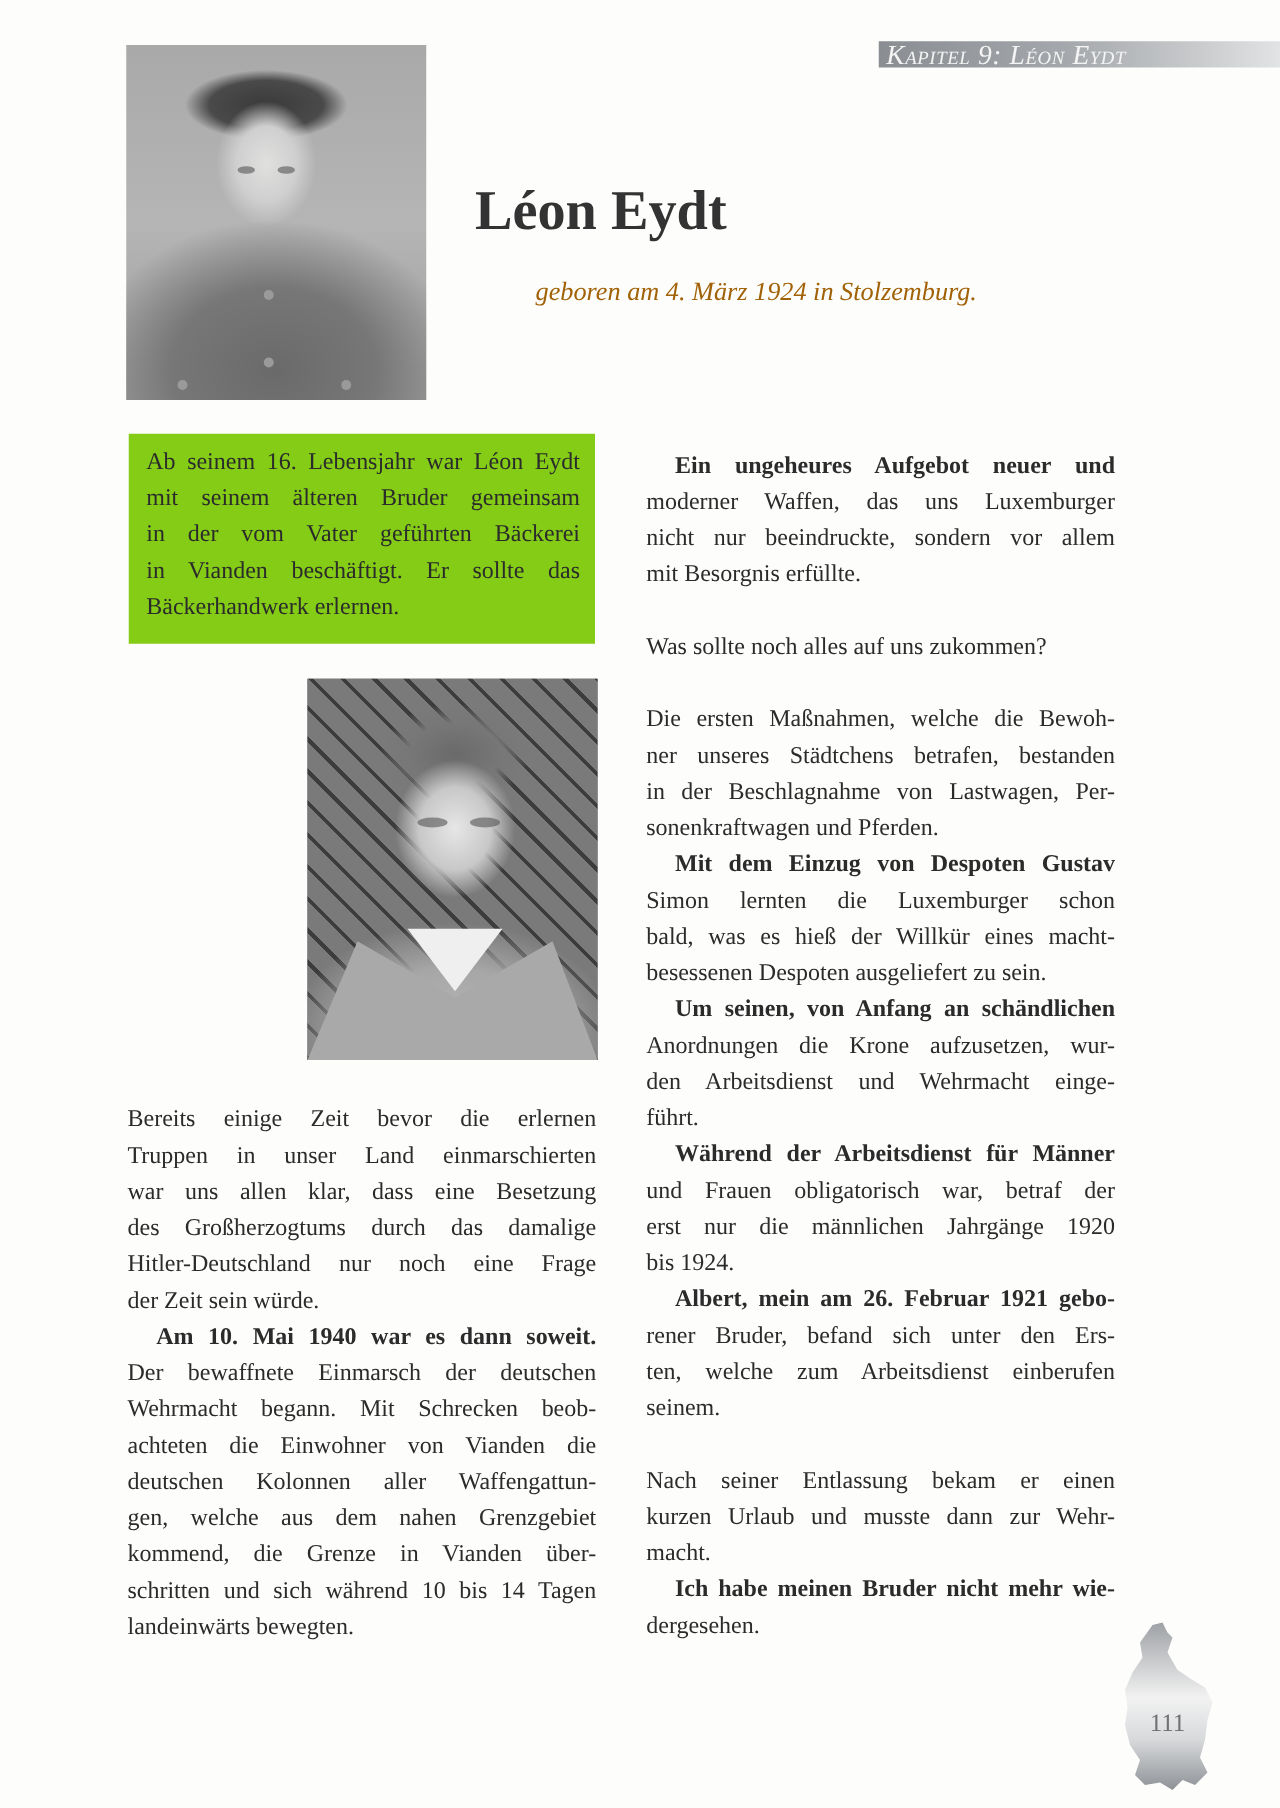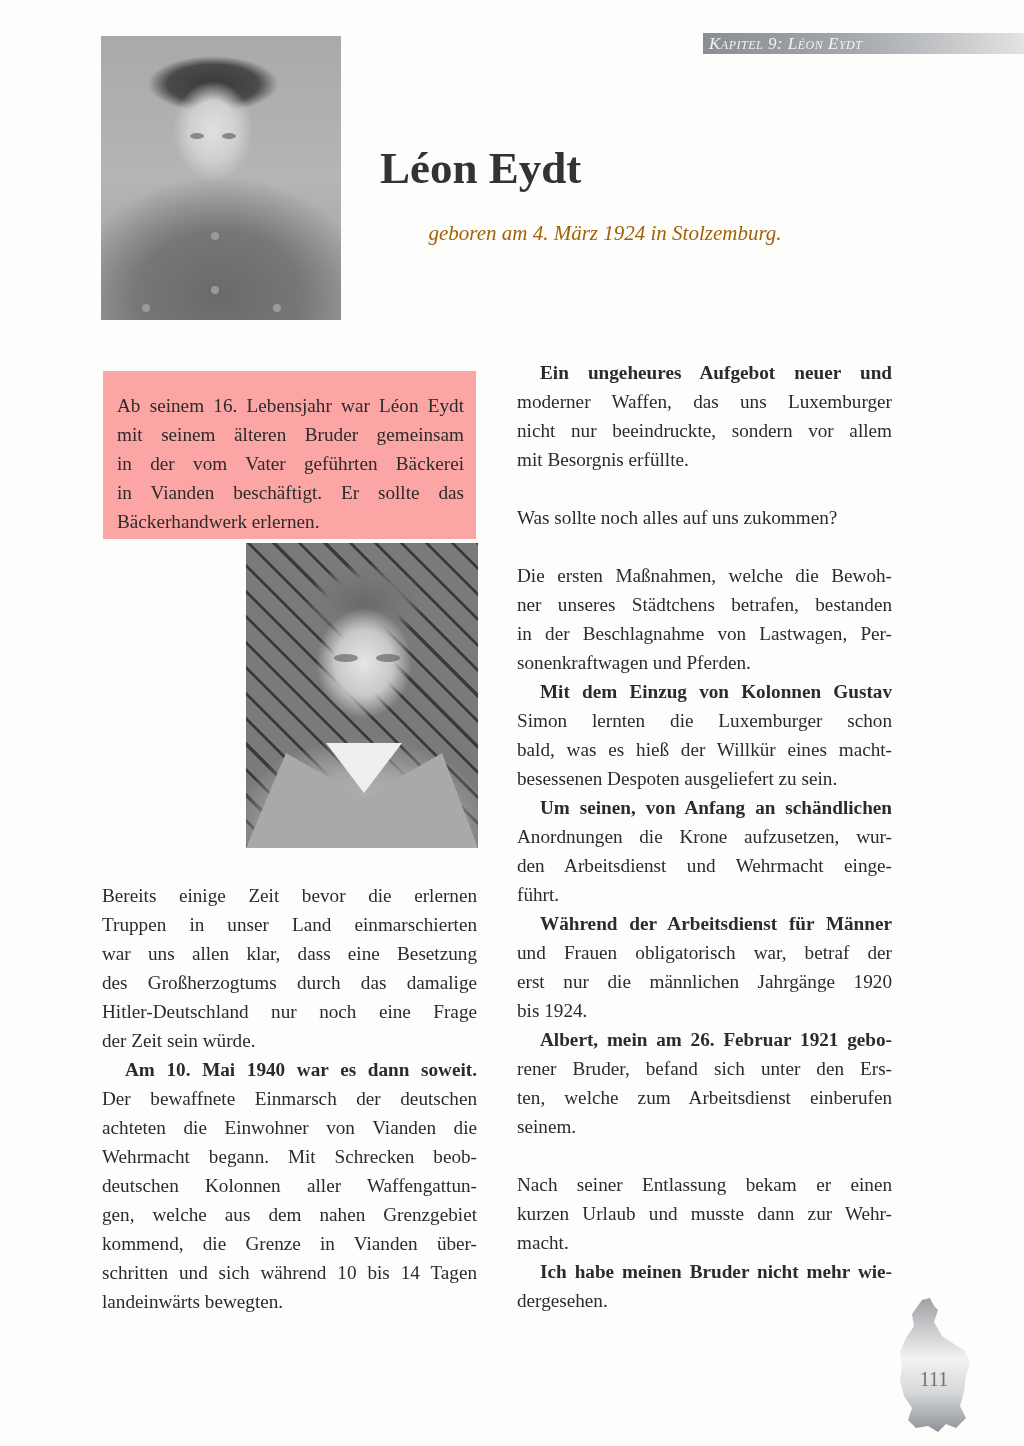--- a/index.html
+++ b/index.html
@@ -6,21 +6,21 @@
     body {
       width: 1024px; height: 1446px; position: relative; overflow: hidden;
       background: #fdfdfc;
       font-family: "Liberation Serif", "DejaVu Serif", serif;
       color: #2b2b2b;
     }
     .running-header {
       position: absolute; left: 703px; top: 33px; width: 321px; height: 21px;
       background: linear-gradient(90deg, #8a8d91 0%, #a3a6aa 45%, #c9cbcd 80%, #e2e3e4 100%);
       color: #f4f4f4; font-style: italic; font-variant: small-caps;
-      font-size: 17px; line-height: 21px; padding-left: 6px; box-sizing: border-box;
+      font-size: 22px; line-height: 21px; padding-left: 6px; box-sizing: border-box;
       letter-spacing: 0.5px; white-space: nowrap;
     }
     .photo {
       position: absolute; overflow: hidden;
     }
     .photo-soldier {
       left: 101px; top: 36px; width: 240px; height: 284px;
       background:
         radial-gradient(ellipse 40px 50px at 112px 95px, #e0e0df 0%, #cfcfcf 60%, transparent 100%),
         radial-gradient(ellipse 65px 28px at 112px 48px, #3a3a3a 0%, #4a4a4a 70%, transparent 100%),
@@ -42,21 +42,21 @@
       font-size: 45px; font-weight: bold; color: #333;
       line-height: 60px; margin: 0;
     }
     .subtitle {
       position: absolute; left: 380px; top: 218px; width: 450px;
       text-align: center; font-size: 21px; font-style: italic; color: #a16207;
       line-height: 30px; margin: 0;
     }
     .box {
       position: absolute; left: 103px; top: 347px; width: 373px; height: 168px;
-      background: #fca5a5; box-sizing: border-box; padding: 20px 12px 0 14px; margin-top: 24px;
+      background: #84cc16; box-sizing: border-box; padding: 8px 12px 0 14px;
     }
     .line {
       display: block; height: 29px; line-height: 29px;
       font-size: 19.2px; white-space: nowrap; text-align: justify;
       text-align-last: justify;
     }
     .line.last { text-align-last: left; }
     .line.indent { padding-left: 23px; font-weight: bold; }
     .col { position: absolute; }
     .col-left { left: 102px; top: 881px; width: 375px; }
@@ -111,22 +111,22 @@
     <span class="line">Bereits einige Zeit bevor die erlernen</span>
     <span class="line">Truppen in unser Land einmarschierten</span>
     <span class="line">war uns allen klar, dass eine Besetzung</span>
     <span class="line">des Großherzogtums durch das damalige</span>
     <span class="line">Hitler-Deutschland nur noch eine Frage</span>
     <span class="line last">der Zeit sein würde.</span>
   </div>
   <div>
     <span class="line indent">Am 10. Mai 1940 war es dann soweit.</span>
     <span class="line">Der bewaffnete Einmarsch der deutschen</span>
+    <span class="line">Wehrmacht begann. Mit Schrecken beob-</span>
     <span class="line">achteten die Einwohner von Vianden die</span>
-    <span class="line">Wehrmacht begann. Mit Schrecken beob-</span>
     <span class="line">deutschen Kolonnen aller Waffengattun-</span>
     <span class="line">gen, welche aus dem nahen Grenzgebiet</span>
     <span class="line">kommend, die Grenze in Vianden über-</span>
     <span class="line">schritten und sich während 10 bis 14 Tagen</span>
     <span class="line last">landeinwärts bewegten.</span>
   </div>
 </div>
 
 <div class="col col-right">
   <div>
@@ -140,21 +140,21 @@
     <span class="line last">Was sollte noch alles auf uns zukommen?</span>
   </div>
   <div class="gap"></div>
   <div>
     <span class="line">Die ersten Maßnahmen, welche die Bewoh-</span>
     <span class="line">ner unseres Städtchens betrafen, bestanden</span>
     <span class="line">in der Beschlagnahme von Lastwagen, Per-</span>
     <span class="line last">sonenkraftwagen und Pferden.</span>
   </div>
   <div>
-    <span class="line indent">Mit dem Einzug von Kolonnen Gustav</span>
+    <span class="line indent">Mit dem Einzug von Despoten Gustav</span>
     <span class="line">Simon lernten die Luxemburger schon</span>
     <span class="line">bald, was es hieß der Willkür eines macht-</span>
     <span class="line last">besessenen Despoten ausgeliefert zu sein.</span>
   </div>
   <div>
     <span class="line indent">Um seinen, von Anfang an schändlichen</span>
     <span class="line">Anordnungen die Krone aufzusetzen, wur-</span>
     <span class="line">den Arbeitsdienst und Wehrmacht einge-</span>
     <span class="line last">führt.</span>
   </div>

